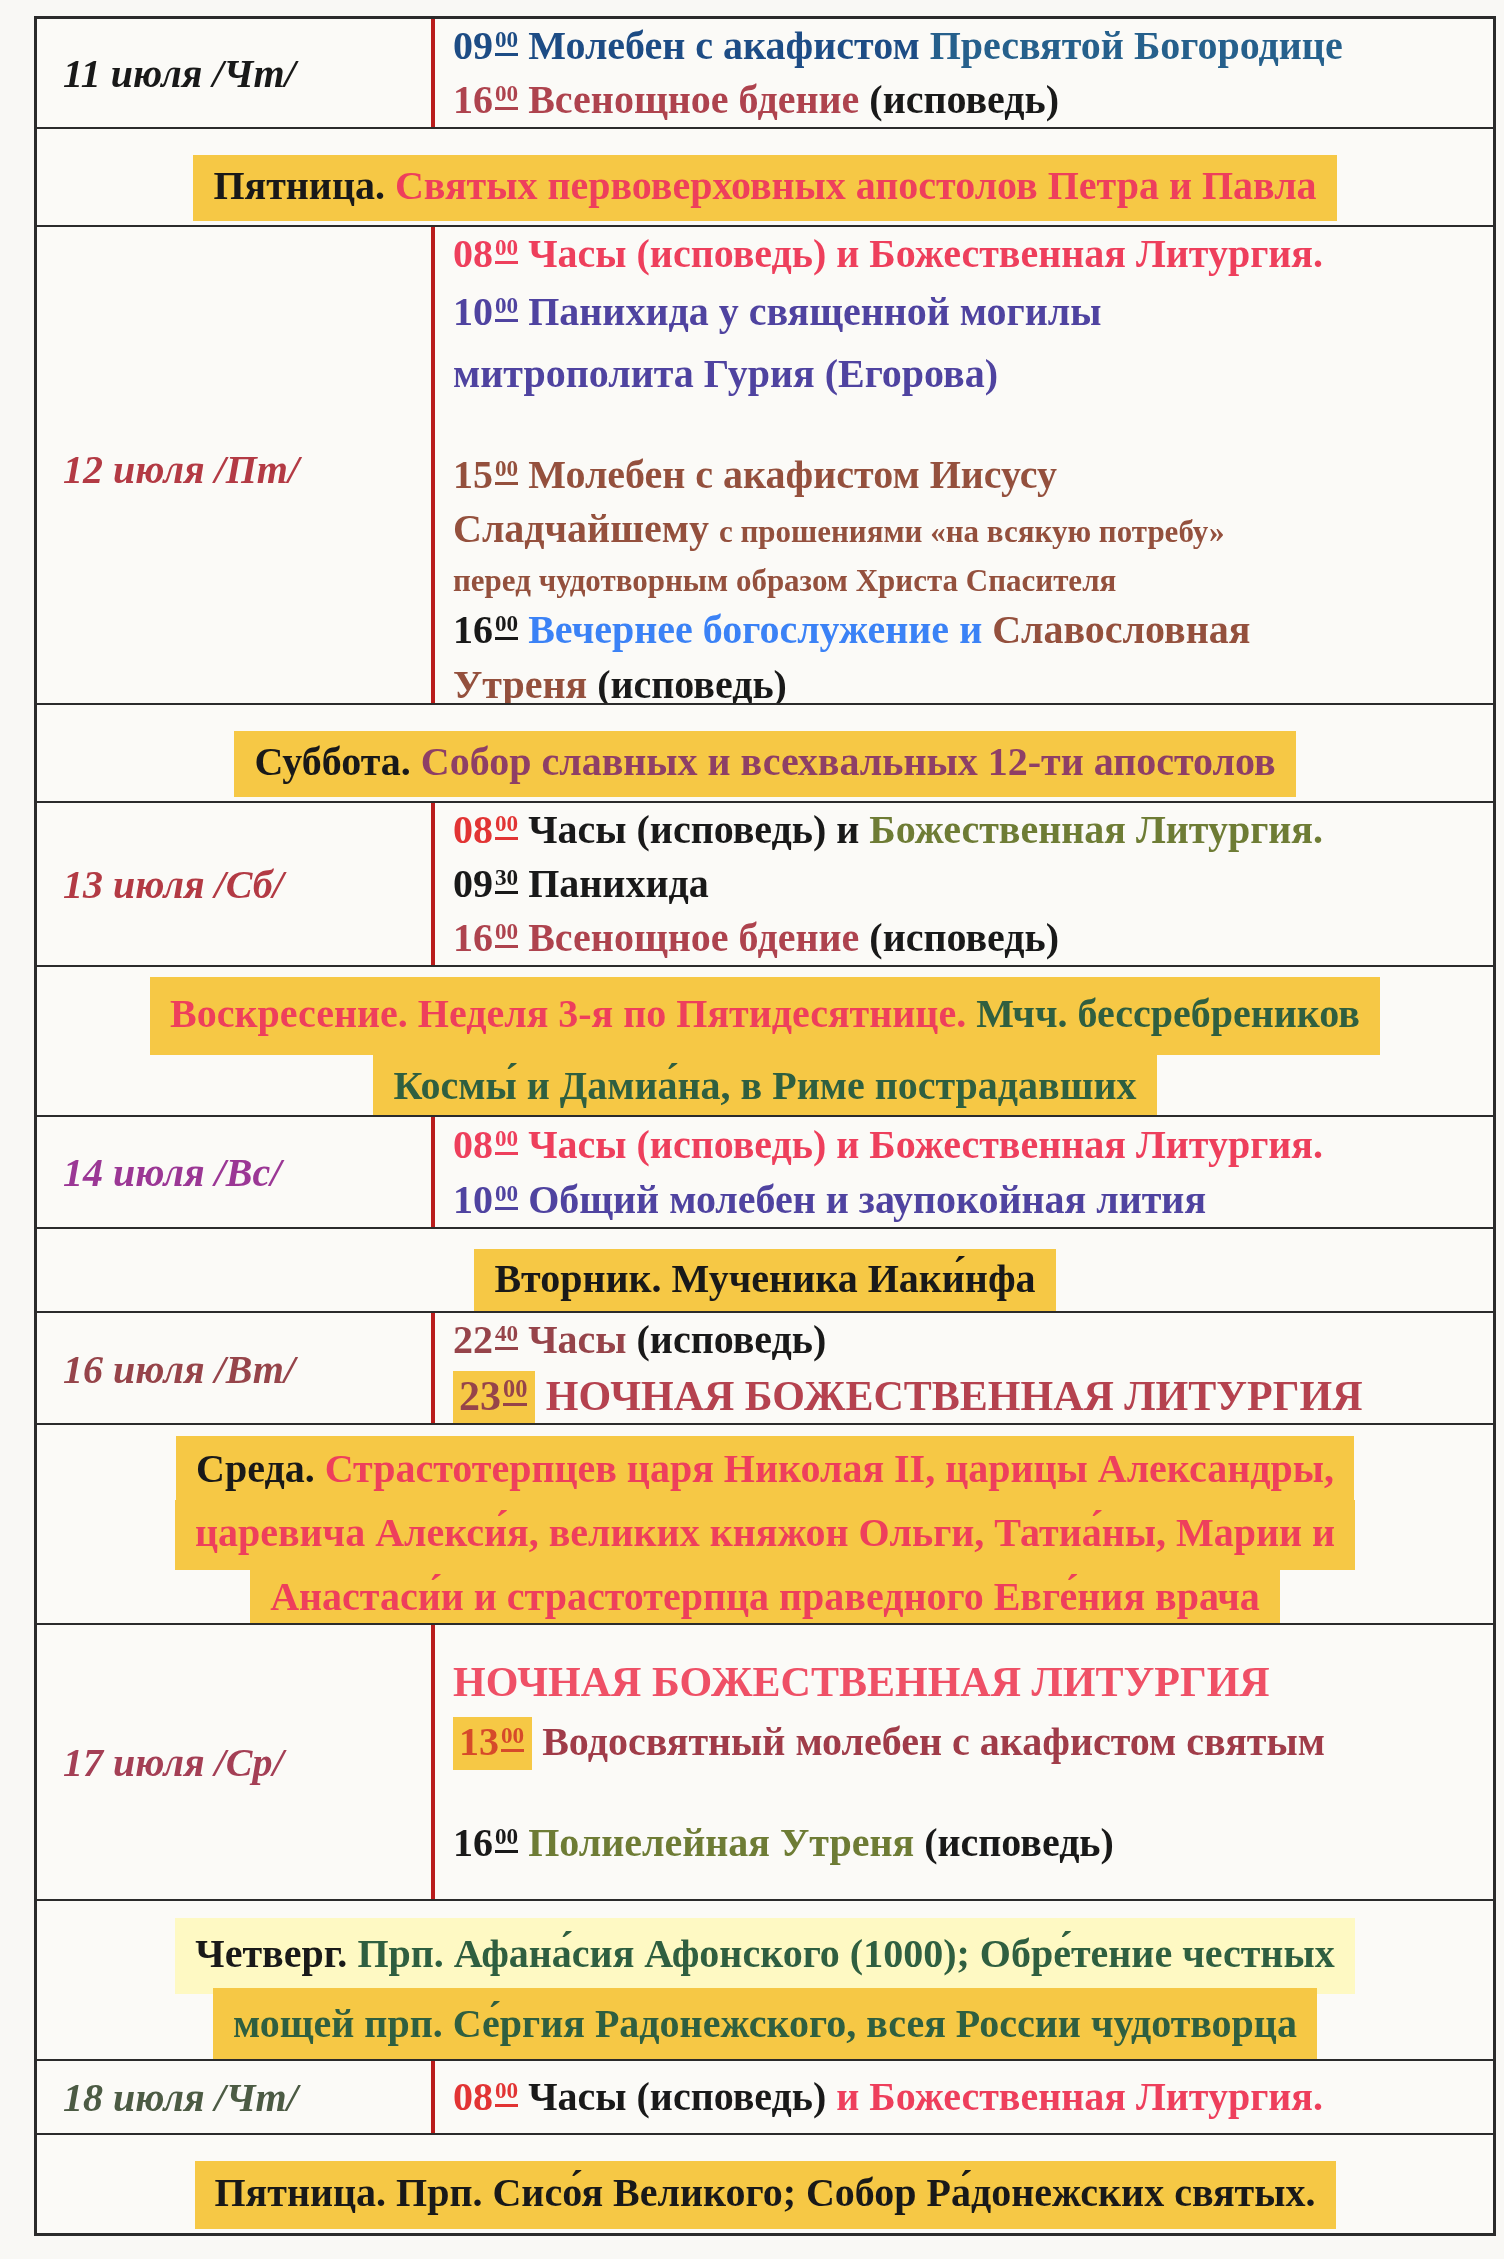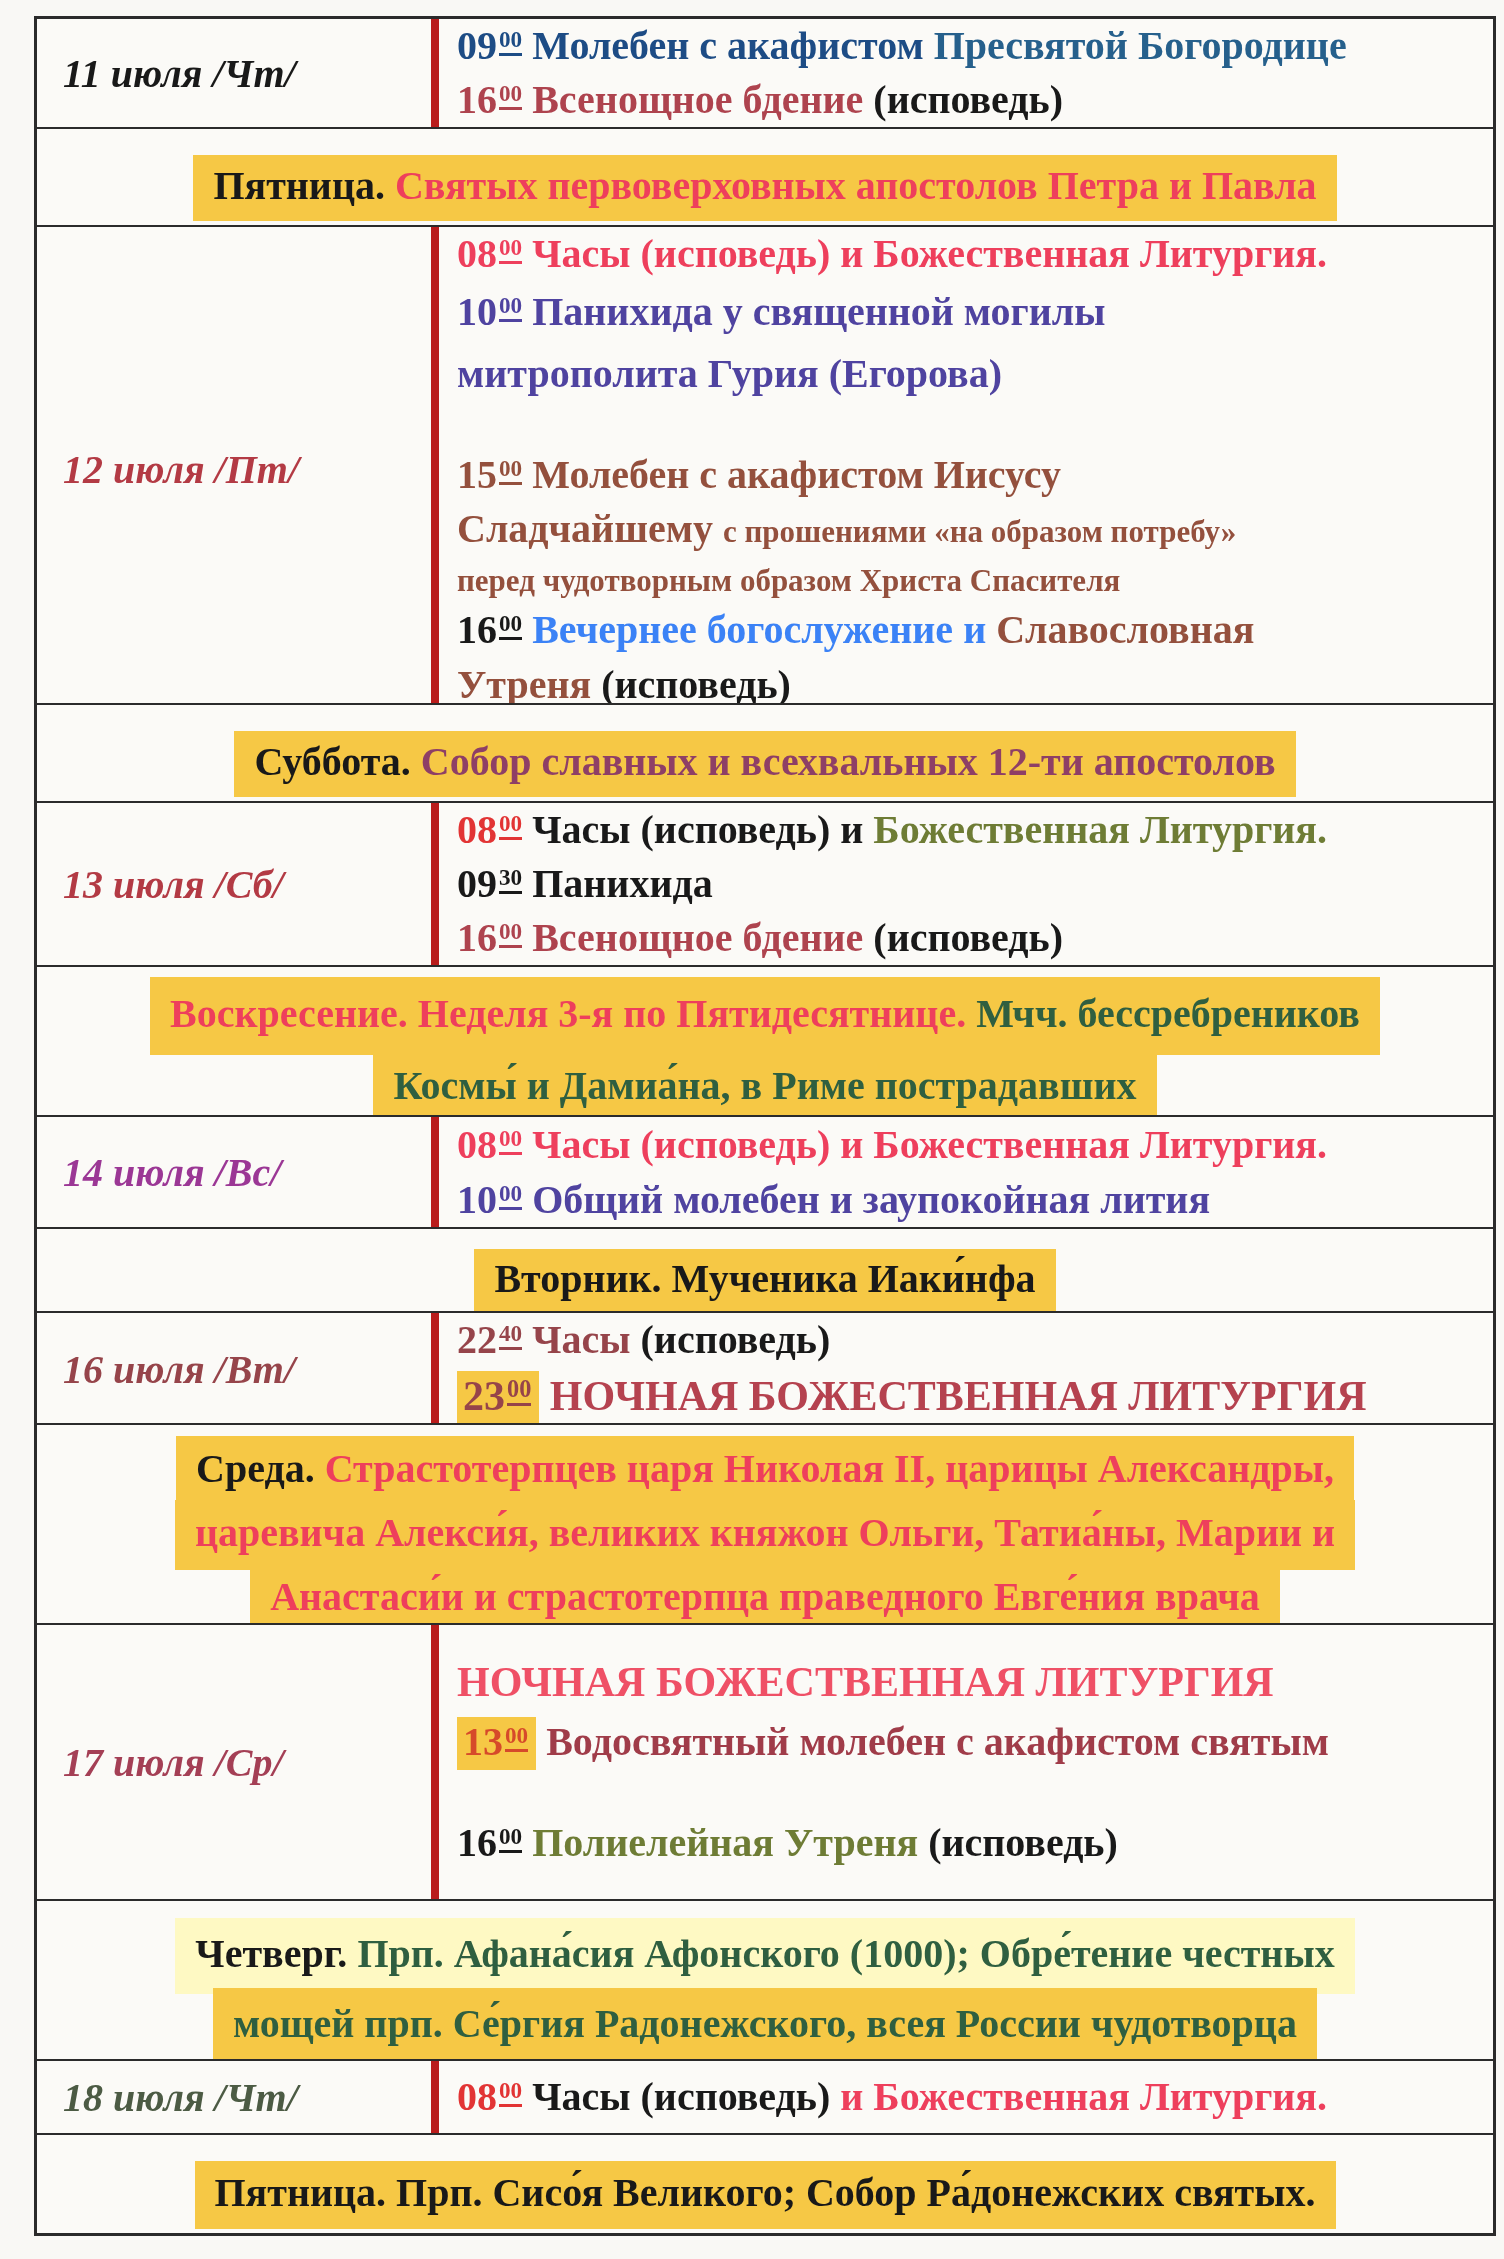--- a/index.html
+++ b/index.html
@@ -27,21 +27,21 @@
   .row:last-child{border-bottom:none;}
   .row.day{display:grid;grid-template-columns:394px 1fr;}
   .date-cell{
     display:flex;align-items:center;
     padding-left:26px;
     font-style:italic;
     font-size:40px;
     box-sizing:border-box;
   }
   .content-cell{
-    border-left:8px solid #b91c1c;
+    border-left:4px solid #b91c1c;
     padding-left:18px;
     display:flex;flex-direction:column;justify-content:center;
     box-sizing:border-box;
   }
   .header-cell{
     height:100%;
     display:flex;flex-direction:column;justify-content:center;align-items:center;
   }
   .cline{
     font-size:40px;
@@ -91,21 +91,21 @@
       <div class="row day" style="height: 478px;">
         <div class="date-cell">
           <span class="date-text" style="color: rgb(179, 58, 68);">12 июля /Пт/</span>
         </div>
         <div class="content-cell">
           <div class="cline" style="line-height: 54px; height: 54px;"><span class="seg" style="color: rgb(238, 63, 92);">08<sup>00</sup></span><span class="seg" style="color: rgb(238, 63, 92);"> Часы (исповедь) и Божественная Литургия.</span></div>
           <div class="cline" style="line-height: 62px; height: 62px;"><span class="seg" style="color: rgb(79, 67, 160);">10<sup>00</sup></span><span class="seg" style="color: rgb(79, 67, 160);"> Панихида у священной могилы</span></div>
           <div class="cline" style="line-height: 62px; height: 62px;"><span class="seg" style="color: rgb(79, 67, 160);">митрополита Гурия (Егорова)</span></div>
           <div class="cline" style="line-height: 42px; height: 42px;"></div>
           <div class="cline" style="line-height: 56px; height: 56px;"><span class="seg" style="color: rgb(148, 80, 61);">15<sup>00</sup></span><span class="seg" style="color: rgb(148, 80, 61);"> Молебен с акафистом Иисусу</span></div>
-          <div class="cline" style="line-height: 52px; height: 52px;"><span class="seg" style="color: rgb(148, 80, 61);">Сладчайшему </span><span class="seg small" style="color: rgb(148, 80, 61);">с прошениями «на образом потребу»</span></div>
+          <div class="cline" style="line-height: 52px; height: 52px;"><span class="seg" style="color: rgb(148, 80, 61);">Сладчайшему </span><span class="seg small" style="color: rgb(148, 80, 61);">с прошениями «на всякую потребу»</span></div>
           <div class="cline" style="line-height: 46px; height: 46px;"><span class="seg small" style="color: rgb(148, 80, 61);">перед чудотворным образом Христа Спасителя</span></div>
           <div class="cline" style="line-height: 58px; height: 58px;"><span class="seg" style="color: rgb(25, 25, 25);">16<sup>00</sup></span><span class="seg" style="color: #3b82f6;"> Вечернее богослужение и </span><span class="seg" style="color: rgb(148, 80, 61);">Славословная</span></div>
           <div class="cline" style="line-height: 52px; height: 52px;"><span class="seg" style="color: rgb(148, 80, 61);">Утреня </span><span class="seg" style="color: rgb(25, 25, 25);">(исповедь)</span></div>
         </div>
       </div>
       <div class="row header" style="height: 98px;">
         <div class="header-cell">
           <div class="hline" style="line-height: 60px; height: 60px;"><span class="hl" style="background: rgb(246, 200, 69);"><span class="seg" style="color: rgb(25, 25, 25);">Суббота. </span><span class="seg" style="color: rgb(142, 63, 102);">Собор славных и всехвальных 12-ти апостолов</span></span></div>
         </div>
       </div>

